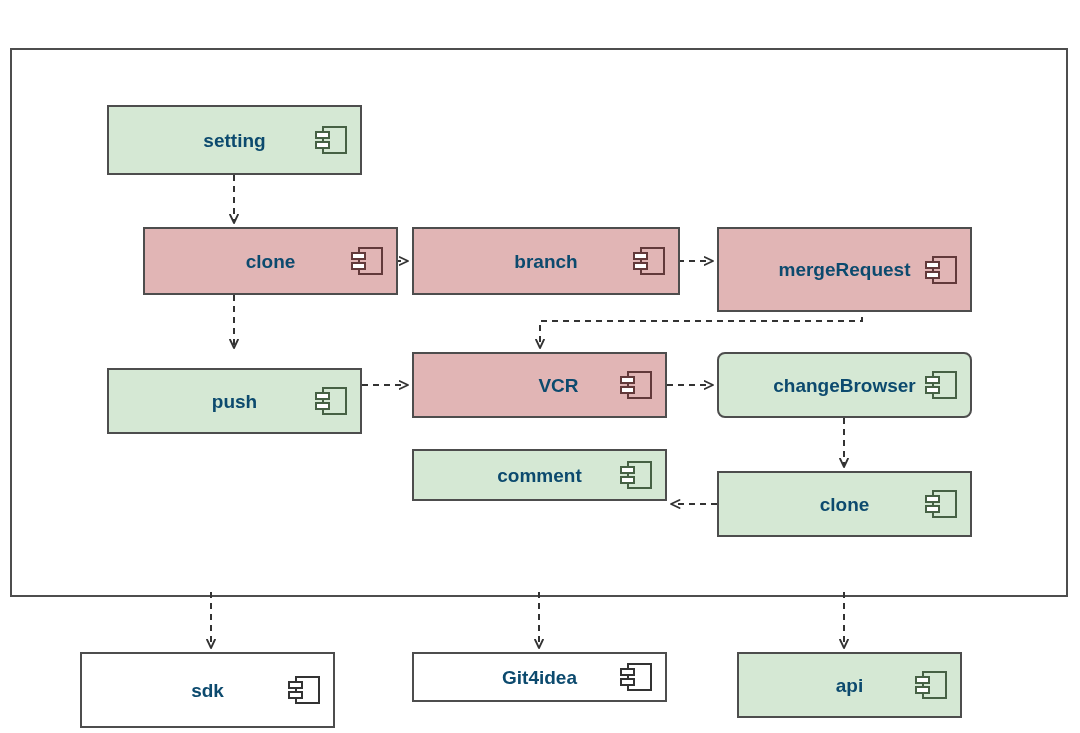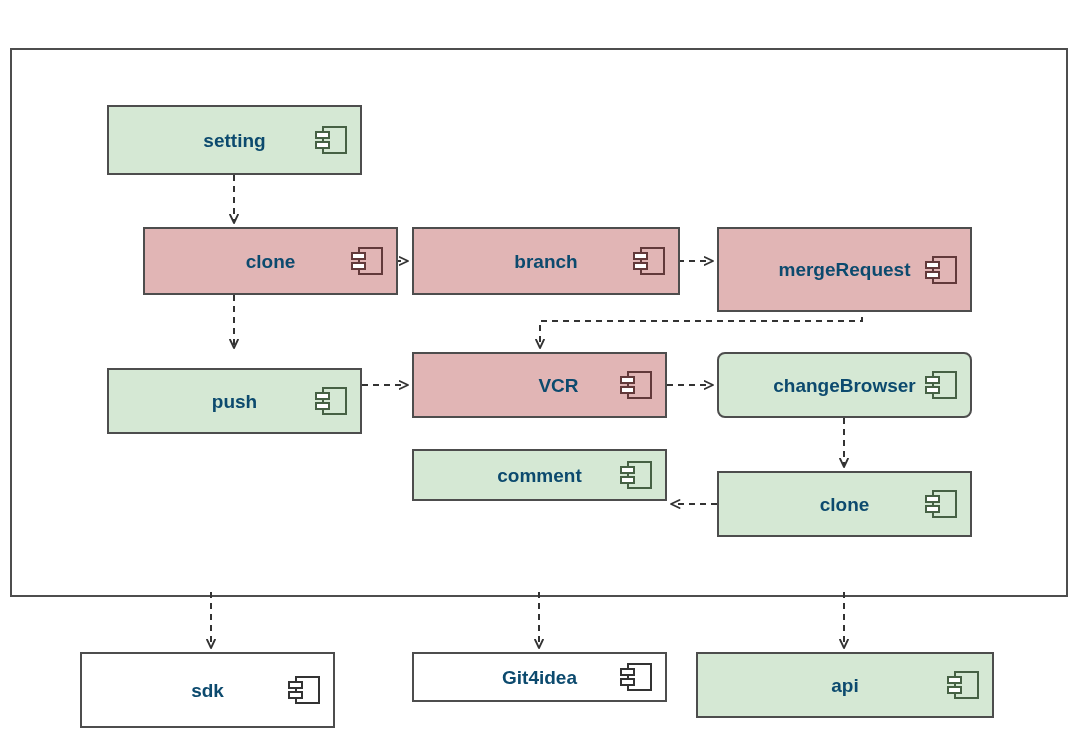--- a/index.html
+++ b/index.html
@@ -187,21 +187,21 @@
         </svg>
       </div>
       <div class="component" style="left: 412px; top: 652px; width: 255px; height: 50px; background: rgb(255, 255, 255); border-color: rgb(77, 77, 77);">
         <span class="label">Git4idea</span>
         <svg class="comp-icon" viewBox="0 0 34 34">
           <rect x="9" y="4" width="23" height="26" fill="none" stroke="#333333" stroke-width="2"></rect>
           <rect x="2" y="9" width="13" height="6" fill="#ffffff" stroke="#333333" stroke-width="2"></rect>
           <rect x="2" y="19" width="13" height="6" fill="#ffffff" stroke="#333333" stroke-width="2"></rect>
         </svg>
       </div>
-      <div class="component" style="left: 696px; top: 652px; width: 298px; height: 66px; background: rgb(213, 232, 212); border-color: rgb(77, 77, 77);">
+      <div class="component" style="left: 737px; top: 652px; width: 225px; height: 66px; background: rgb(213, 232, 212); border-color: rgb(77, 77, 77);">
         <span class="label">api</span>
         <svg class="comp-icon" viewBox="0 0 34 34">
           <rect x="9" y="4" width="23" height="26" fill="none" stroke="#466144" stroke-width="2"></rect>
           <rect x="2" y="9" width="13" height="6" fill="#ffffff" stroke="#466144" stroke-width="2"></rect>
           <rect x="2" y="19" width="13" height="6" fill="#ffffff" stroke="#466144" stroke-width="2"></rect>
         </svg>
       </div>
     </div>
 
 </div>

